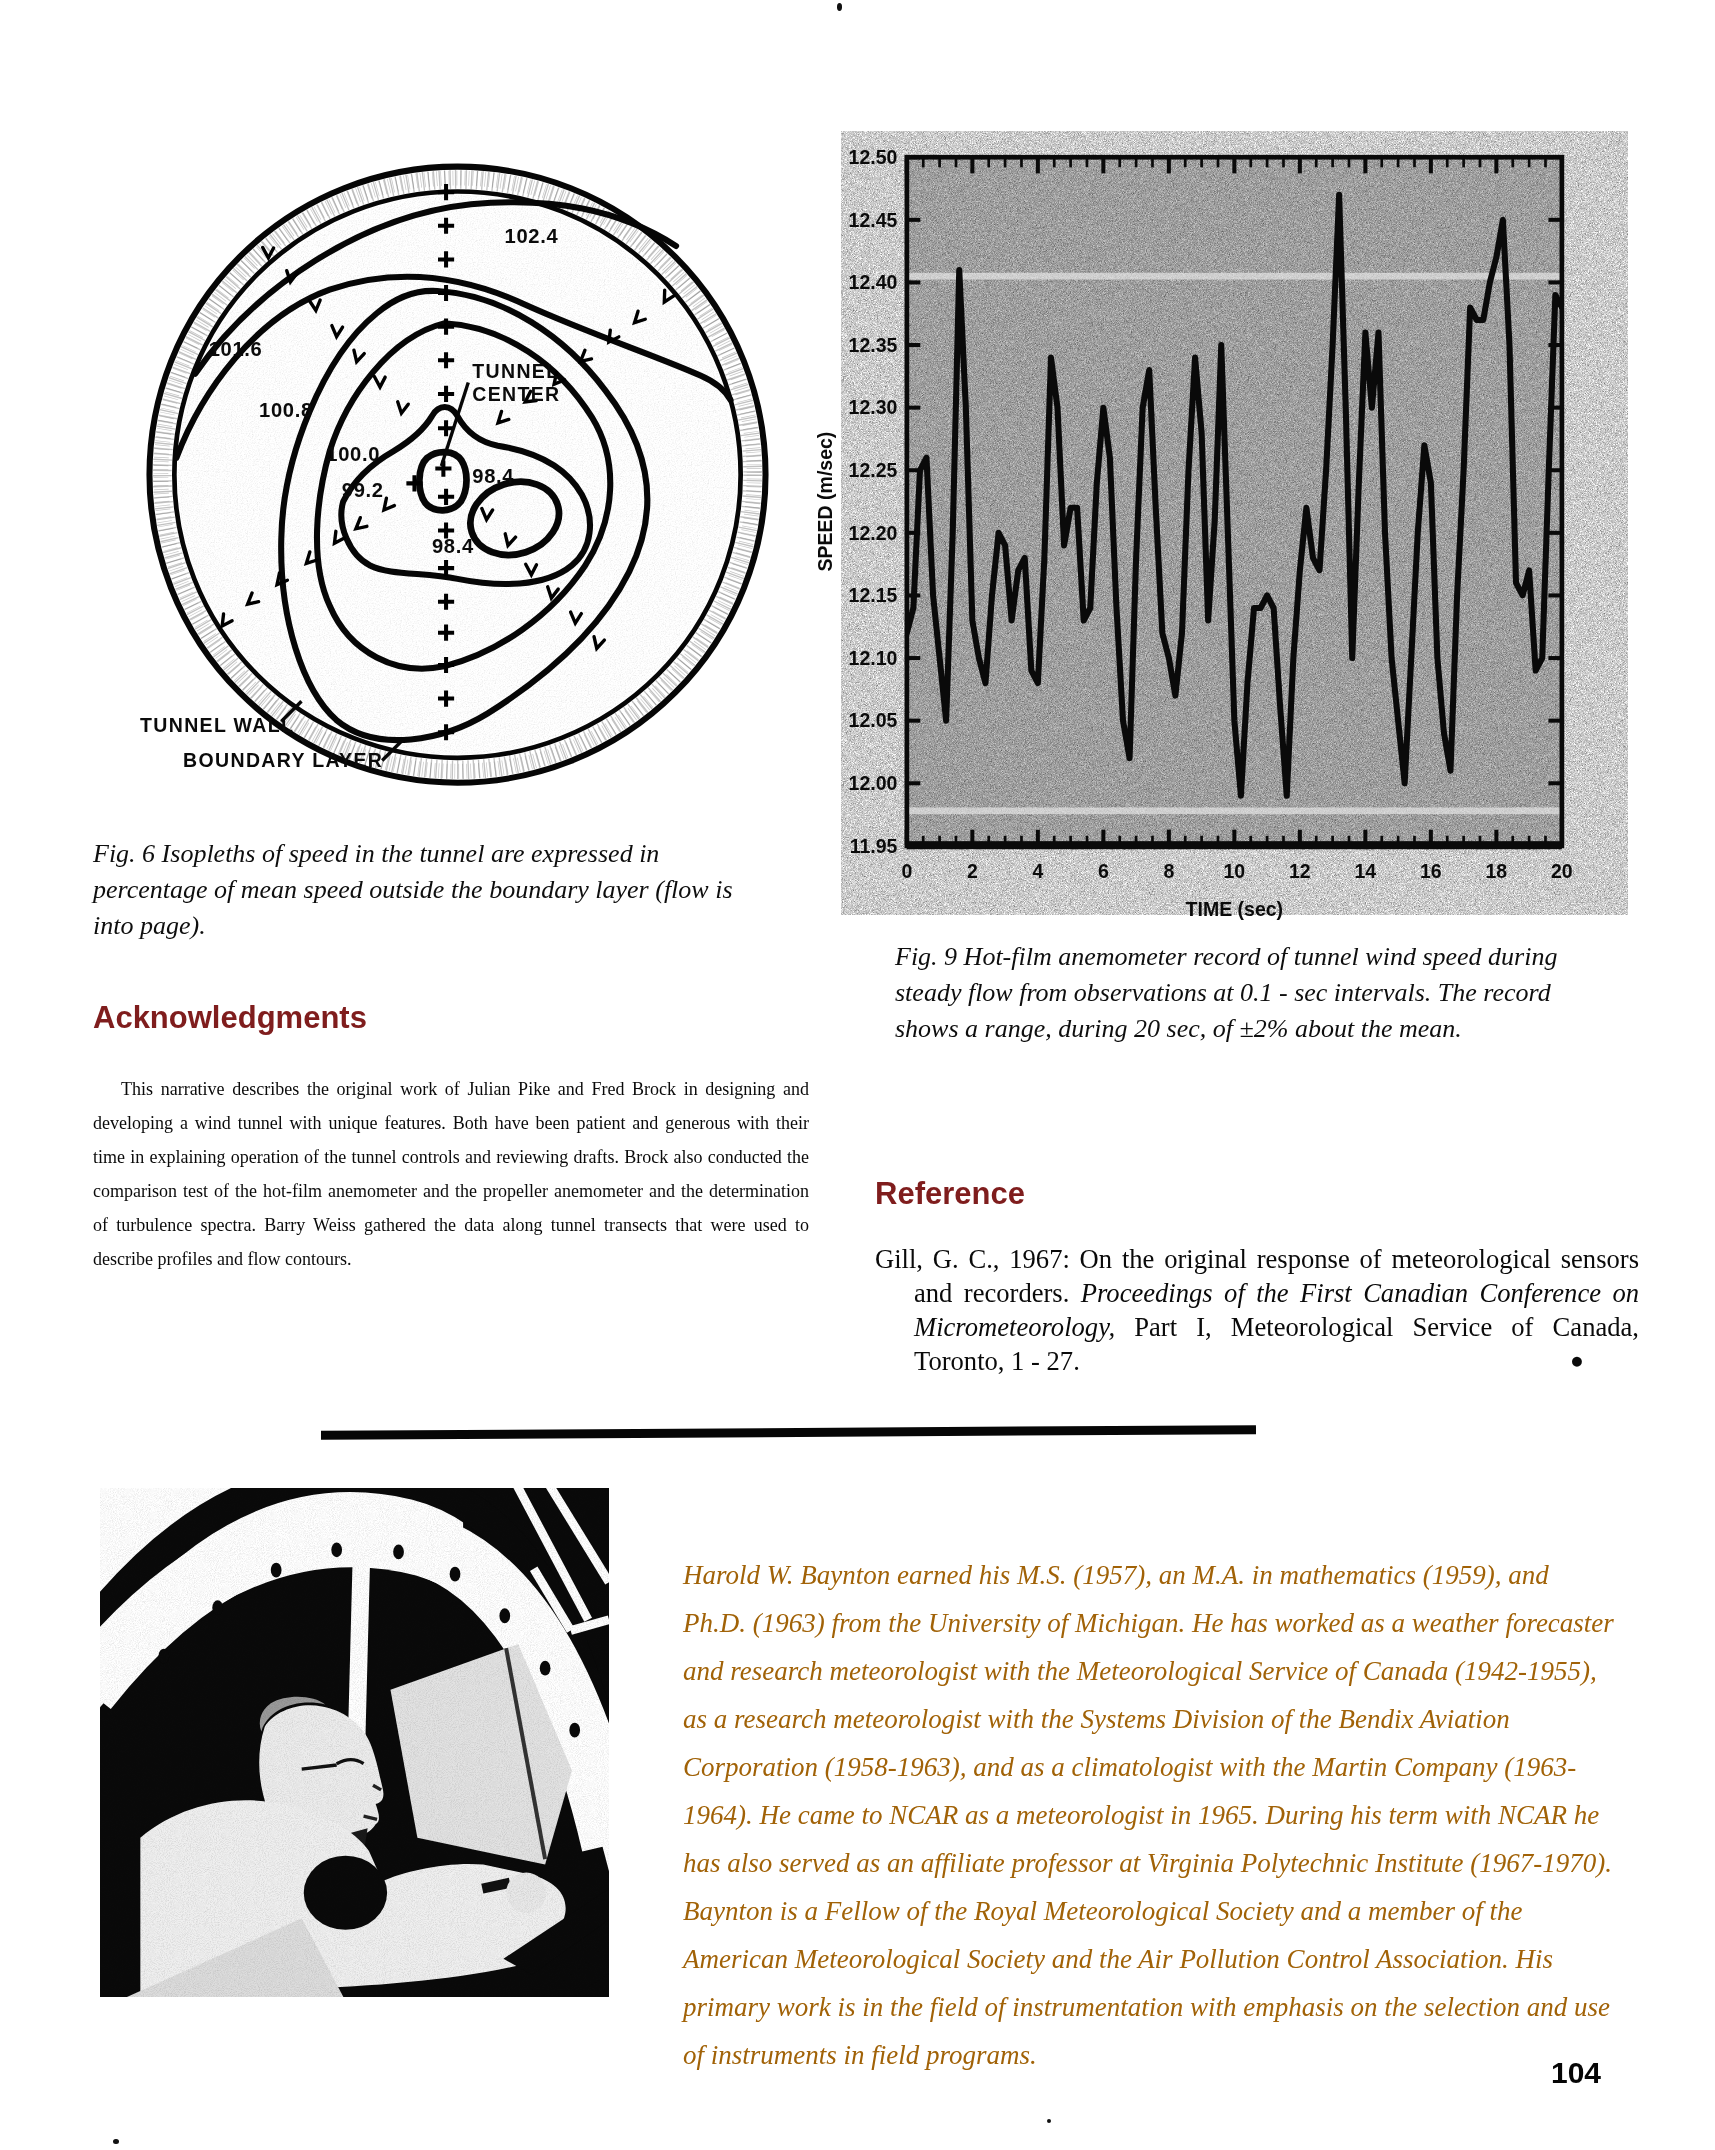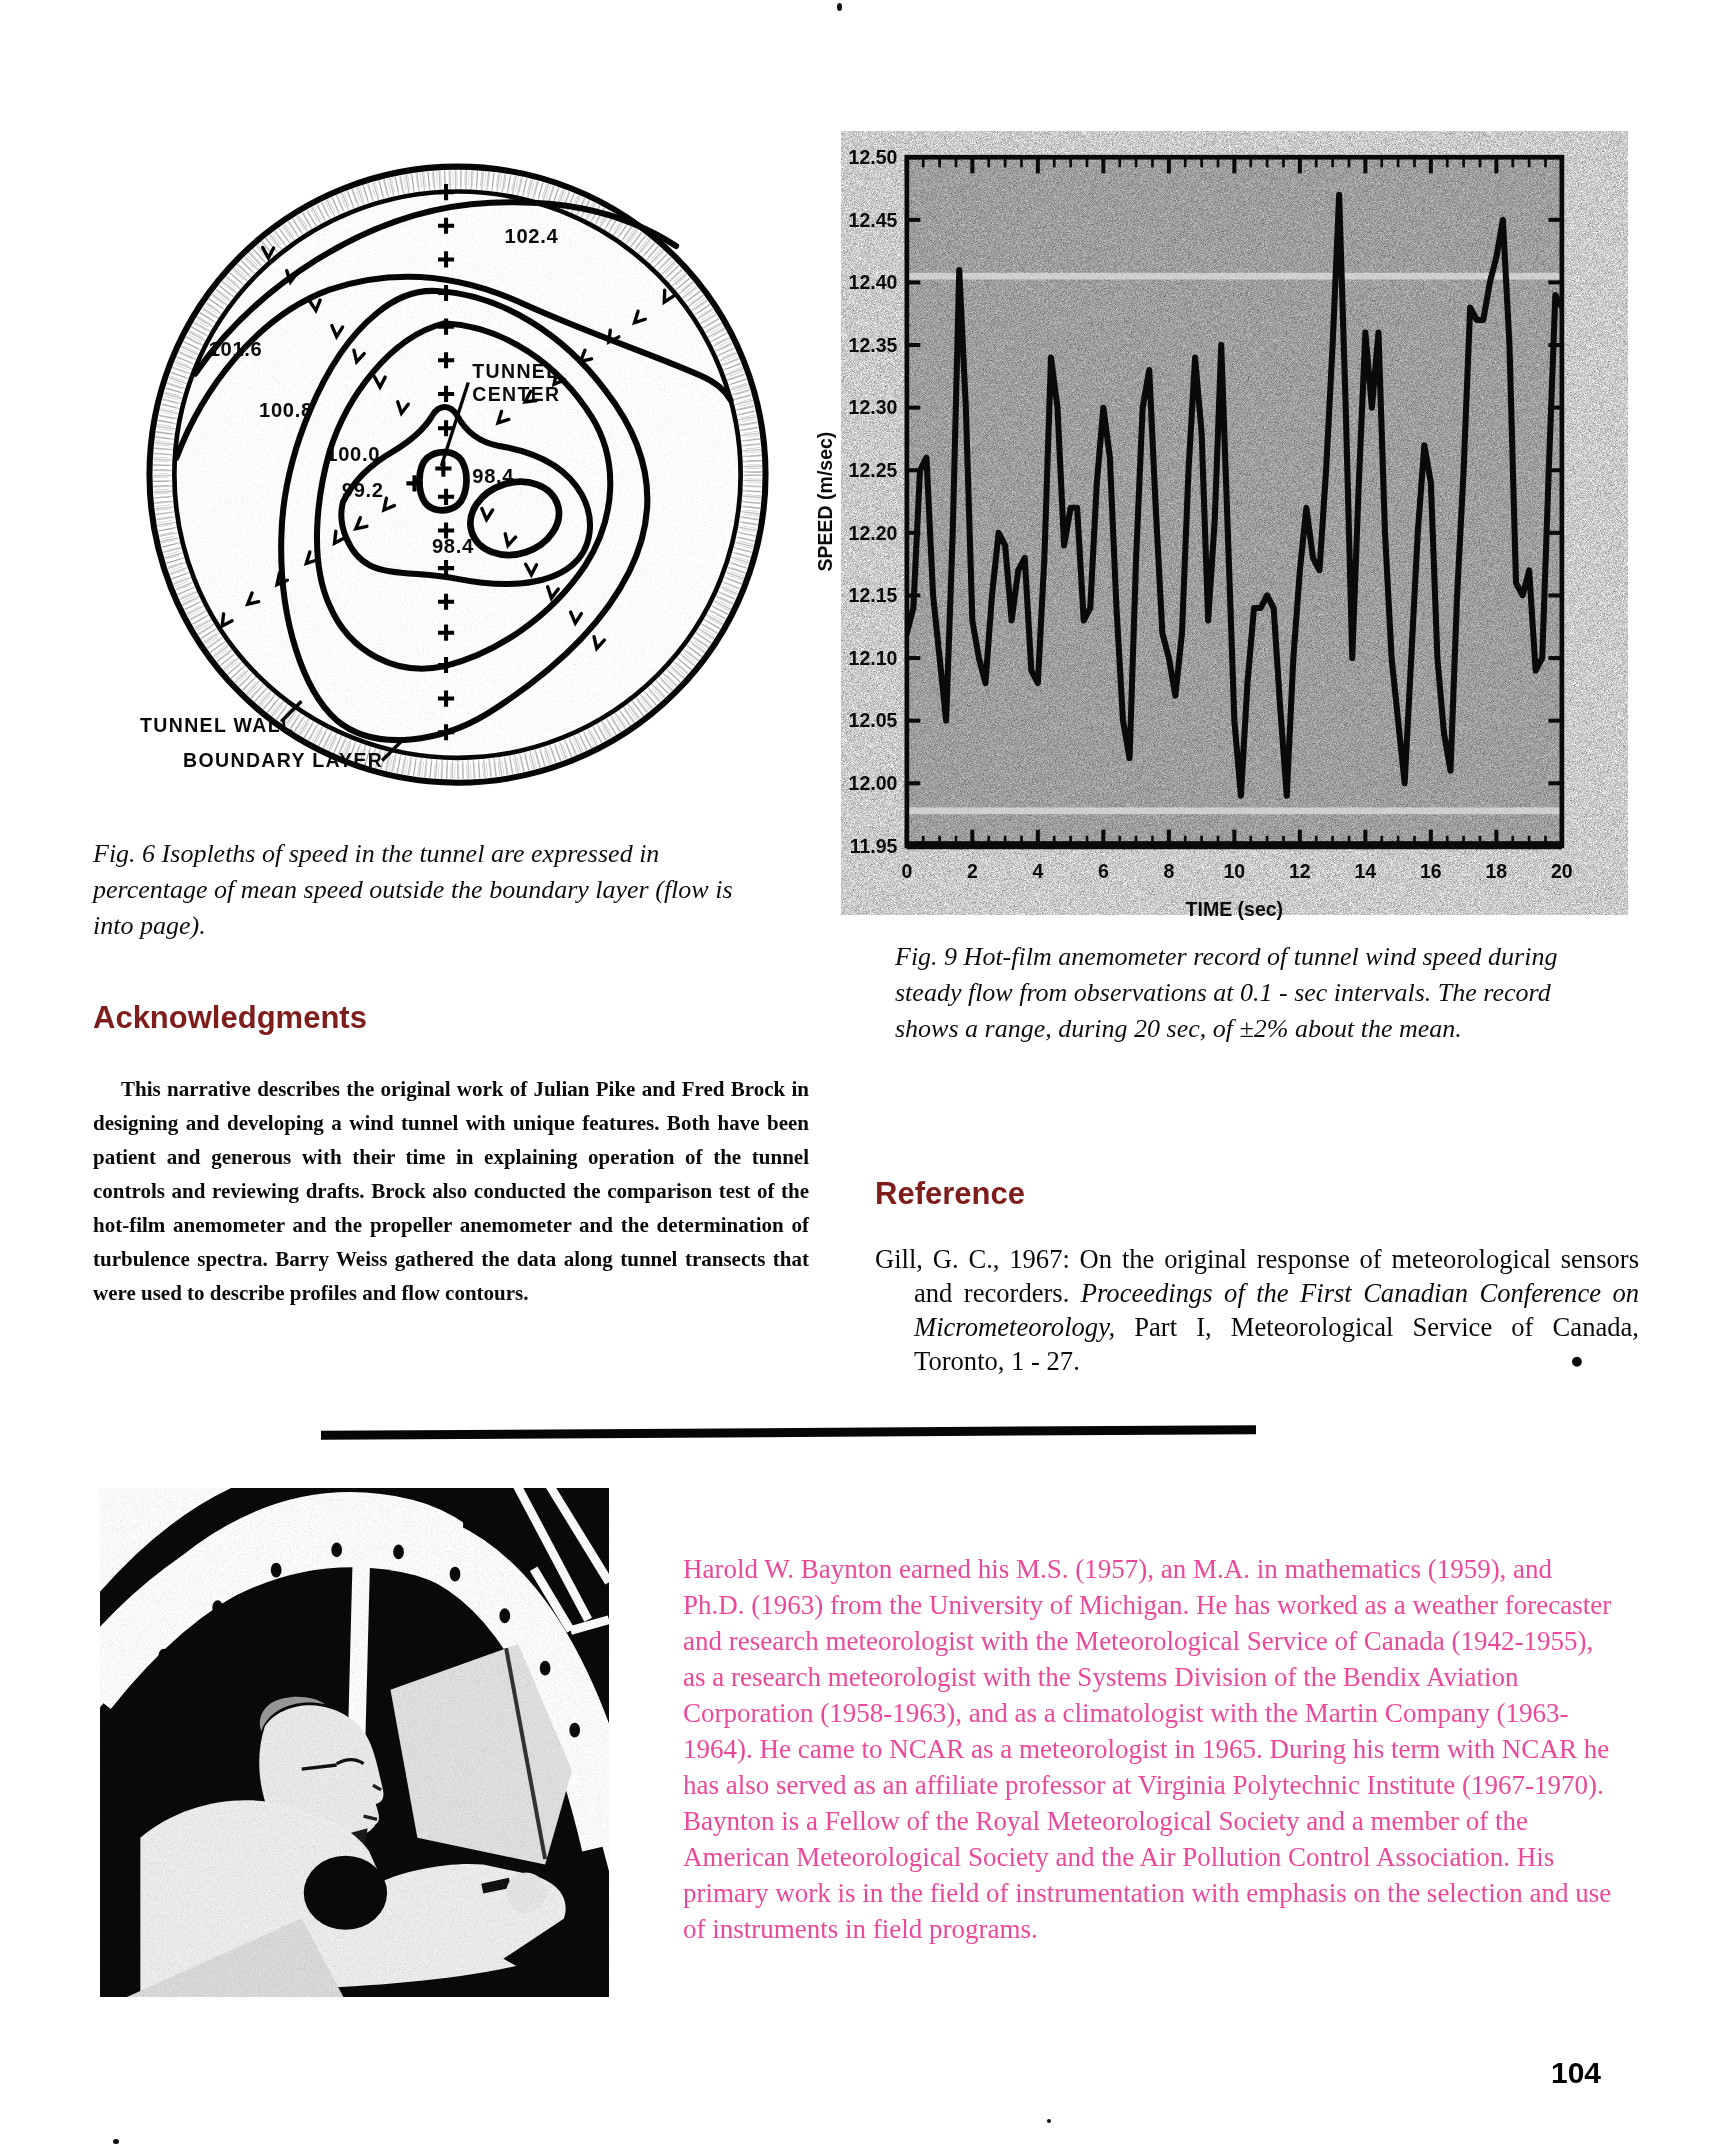--- a/index.html
+++ b/index.html
@@ -1,22 +1,22 @@
 <!DOCTYPE html>
 <html style="font-size:10.8px"><head>
 <meta charset="utf-8">
 <style>
   html,body{margin:0;padding:0;background:#ffffff;}
   #page{position:relative;width:1715px;height:2151px;background:#ffffff;overflow:hidden;
         font-family:"Liberation Serif",serif;color:#0c0c0c;}
   .abs{position:absolute;}
   .caption{font-style:italic;font-size:26px;line-height:36px;color:#0e0e0e;}
   .heading{font-family:"Liberation Sans",sans-serif;font-weight:bold;font-size:31px;color:#7f1d1d;}
-  .bodytext{font-size:21px;line-height:34px;text-align:justify;color:#0a0a0a;font-weight:bold;}
-  .biotext{font-size:27px;line-height:36px;color:#ec4899;}
+  .bodytext{font-size:18px;line-height:34px;text-align:justify;color:#0a0a0a;}
+  .biotext{font-style:italic;font-size:27px;line-height:48px;color:#a16207;}
   .refbody{font-size:26.6px;line-height:34px;color:#0a0a0a;padding-left:39px;text-indent:-39px;text-align:justify;position:relative;}
   .pagenum{font-family:"Liberation Sans",sans-serif;font-weight:bold;font-size:30px;color:#050505;}
   .divider{background:#060606;transform:rotate(-0.35deg);}
   .stray{background:#111;border-radius:50%;}
   svg text{font-family:"Liberation Sans",sans-serif;}
   .figlabel{font-size:30px;font-weight:700;letter-spacing:1px;fill:#0b0b0b;}
   .figanno{font-size:29px;font-weight:700;letter-spacing:2px;fill:#0b0b0b;}
   .ticklabel{font-size:29px;font-weight:700;fill:#0b0b0b;}
   .axischannel{font-size:29px;font-weight:700;fill:#0b0b0b;}
   .endmark{position:absolute;right:30px;bottom:0px;font-size:23px;}

